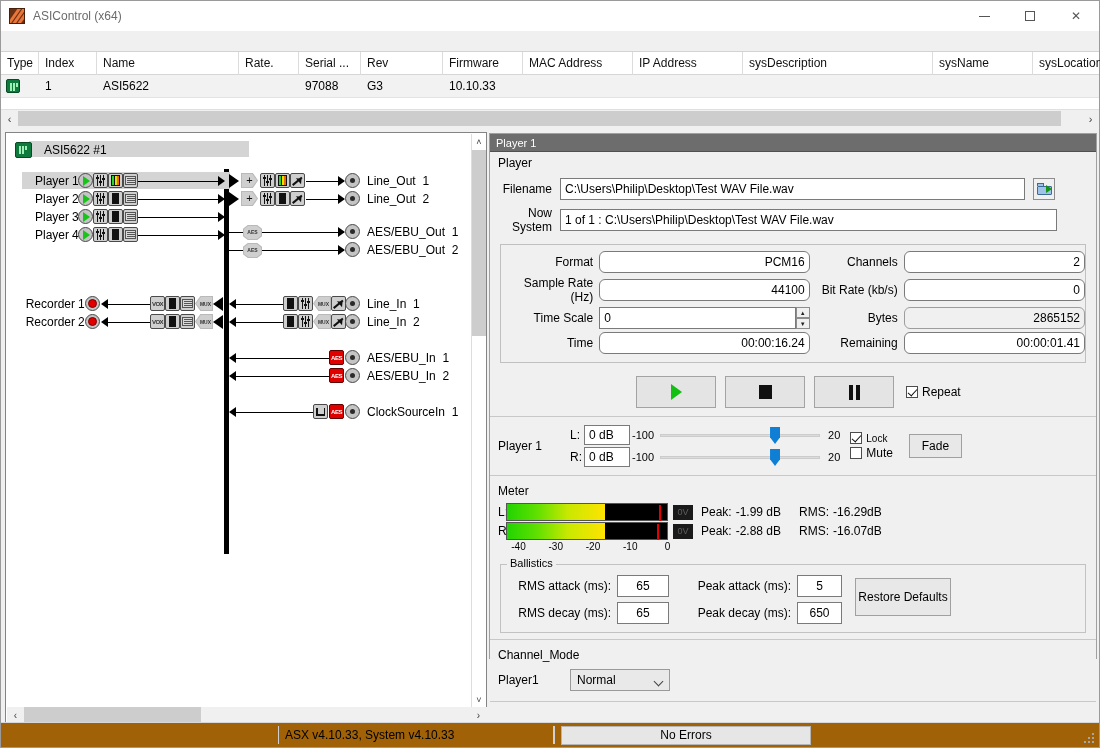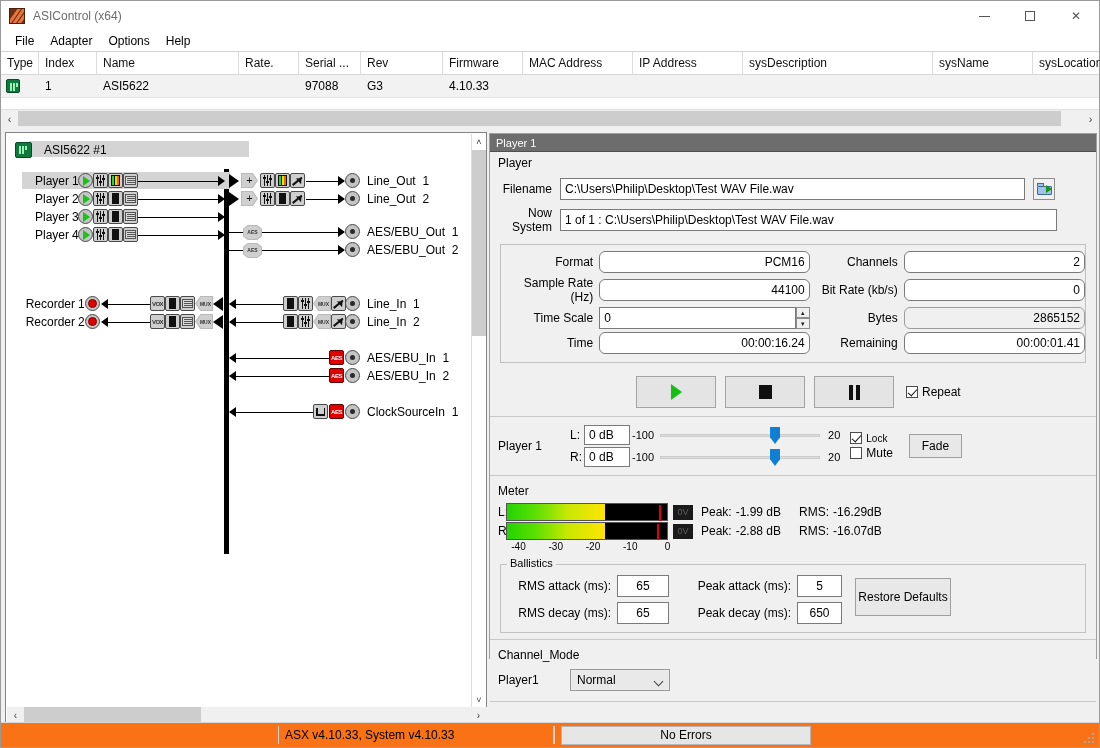--- a/index.html
+++ b/index.html
@@ -323,21 +323,21 @@
     position:relative;
   }
   .selectbox .chev {
     position:absolute; right:7px; top:8px; width:7px;height:7px;
     border-right:1.4px solid #444; border-bottom:1.4px solid #444; transform:rotate(45deg);
   }
 
   
   .statusbar {
     position:absolute; left:0; bottom:0; width:1098px; height:25px;
-    background:#f97316; border-top:1px solid #d7d7d7; display:flex; align-items:center;
+    background:#a16207; border-top:1px solid #d7d7d7; display:flex; align-items:center;
   }
   .statusbar .cell { height:25px; display:flex; align-items:center; font-size:12px; }
   .statusbar .sep { width:1px; height:18px; background:#d0d0d0; }
   .statusbar .errcell {
     border:1px solid #b5b5b5; background:#e6e6e6; height:19px;
     display:flex;align-items:center;justify-content:center;font-size:12px;
   }
   .grip { position:absolute; right:3px; bottom:2px; width:12px;height:12px; }
   .grip i{position:absolute;width:2px;height:2px;background:#a6a6a6;}
 </style>
@@ -359,26 +359,20 @@
         </div>
       <div>
           <span style="display:inline-block;width:10px;height:10px;border:1px solid #555"></span>
         </div>
       <div class="closebtn">
           <span>✕</span>
         </div>
     </div>
   </div>
 
-  <div class="menubar">
-    <span>File</span>
-    <span>Adapter</span>
-    <span>Options</span>
-    <span>Help</span>
-  </div>
 
   <div class="devtable">
     <div class="dev-head">
       <div style="width:38px">Type</div>
       <div style="width:58px">Index</div>
       <div style="width:142px">Name</div>
       <div style="width:60px">Rate.</div>
       <div style="width:62px">Serial ...</div>
       <div style="width:82px">Rev</div>
       <div style="width:80px">Firmware</div>
@@ -394,21 +388,21 @@
             <b></b>
             <b></b>
             <b></b>
           </div>
       </div>
       <div style="width:58px">1</div>
       <div style="width:142px">ASI5622</div>
       <div style="width:60px"></div>
       <div style="width:62px">97088</div>
       <div style="width:82px">G3</div>
-      <div style="width:80px">4.10.33</div>
+      <div style="width:80px">10.10.33</div>
       <div style="width:110px"></div>
       <div style="width:110px"></div>
       <div style="width:190px"></div>
       <div style="width:100px"></div>
       <div style="width:80px"></div>
     </div>
     <div class="dev-blank"></div>
   </div>
 
   <div class="tablehscroll">

